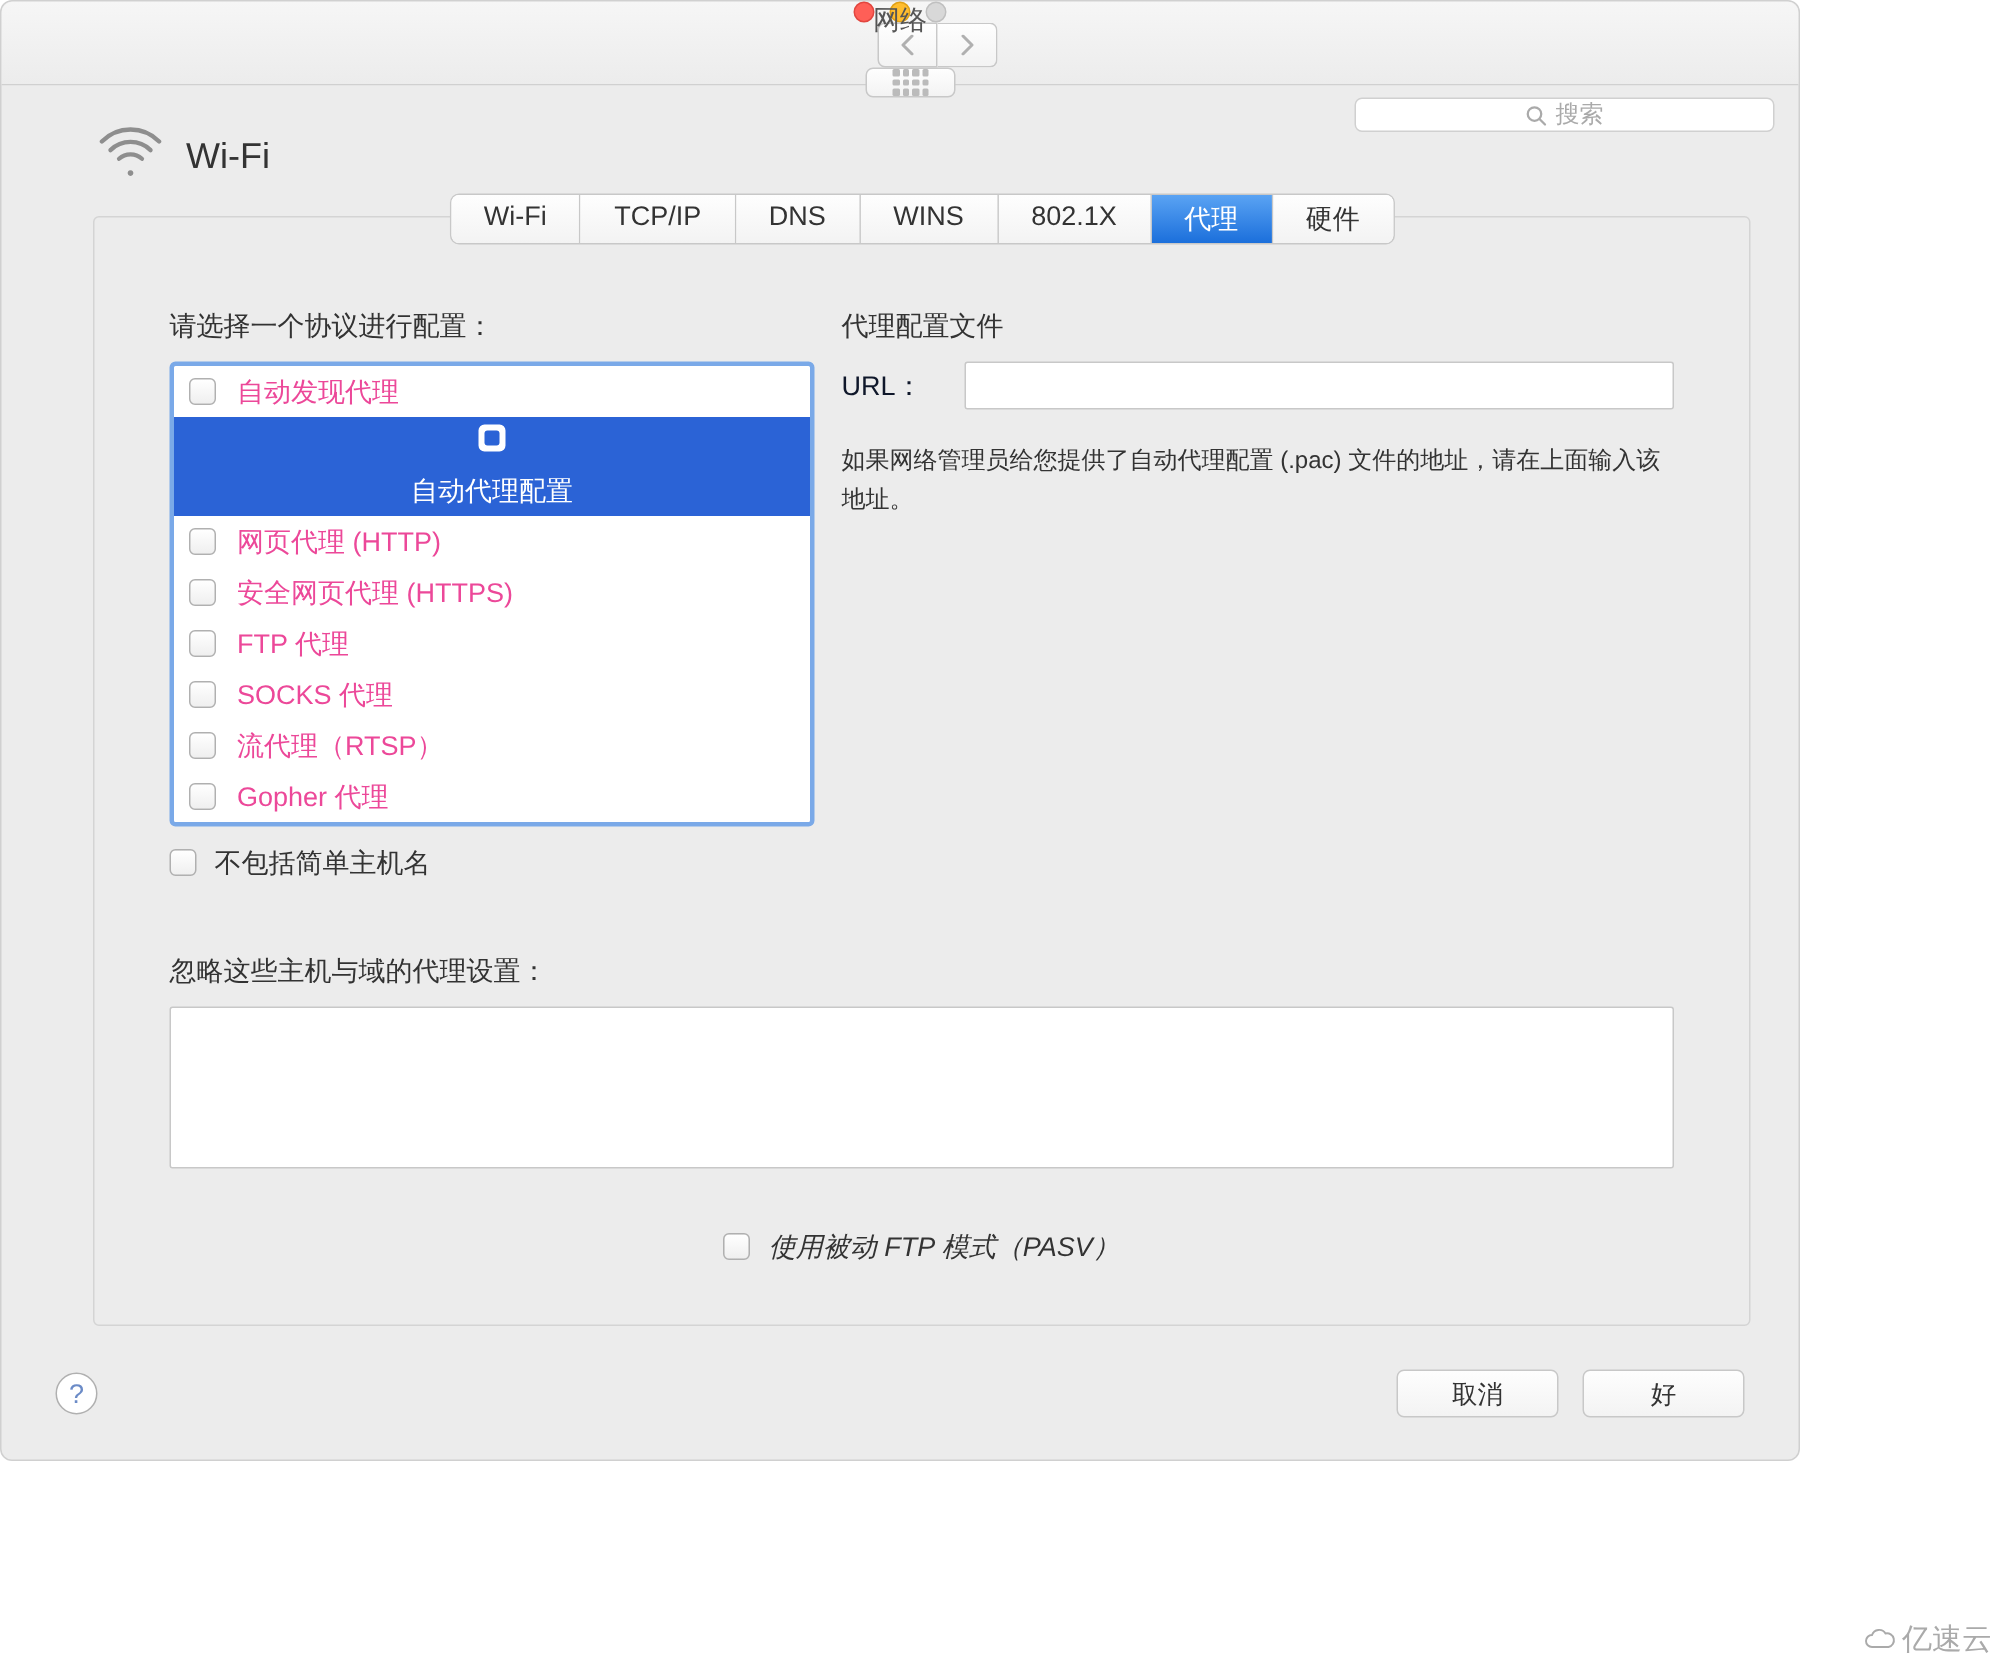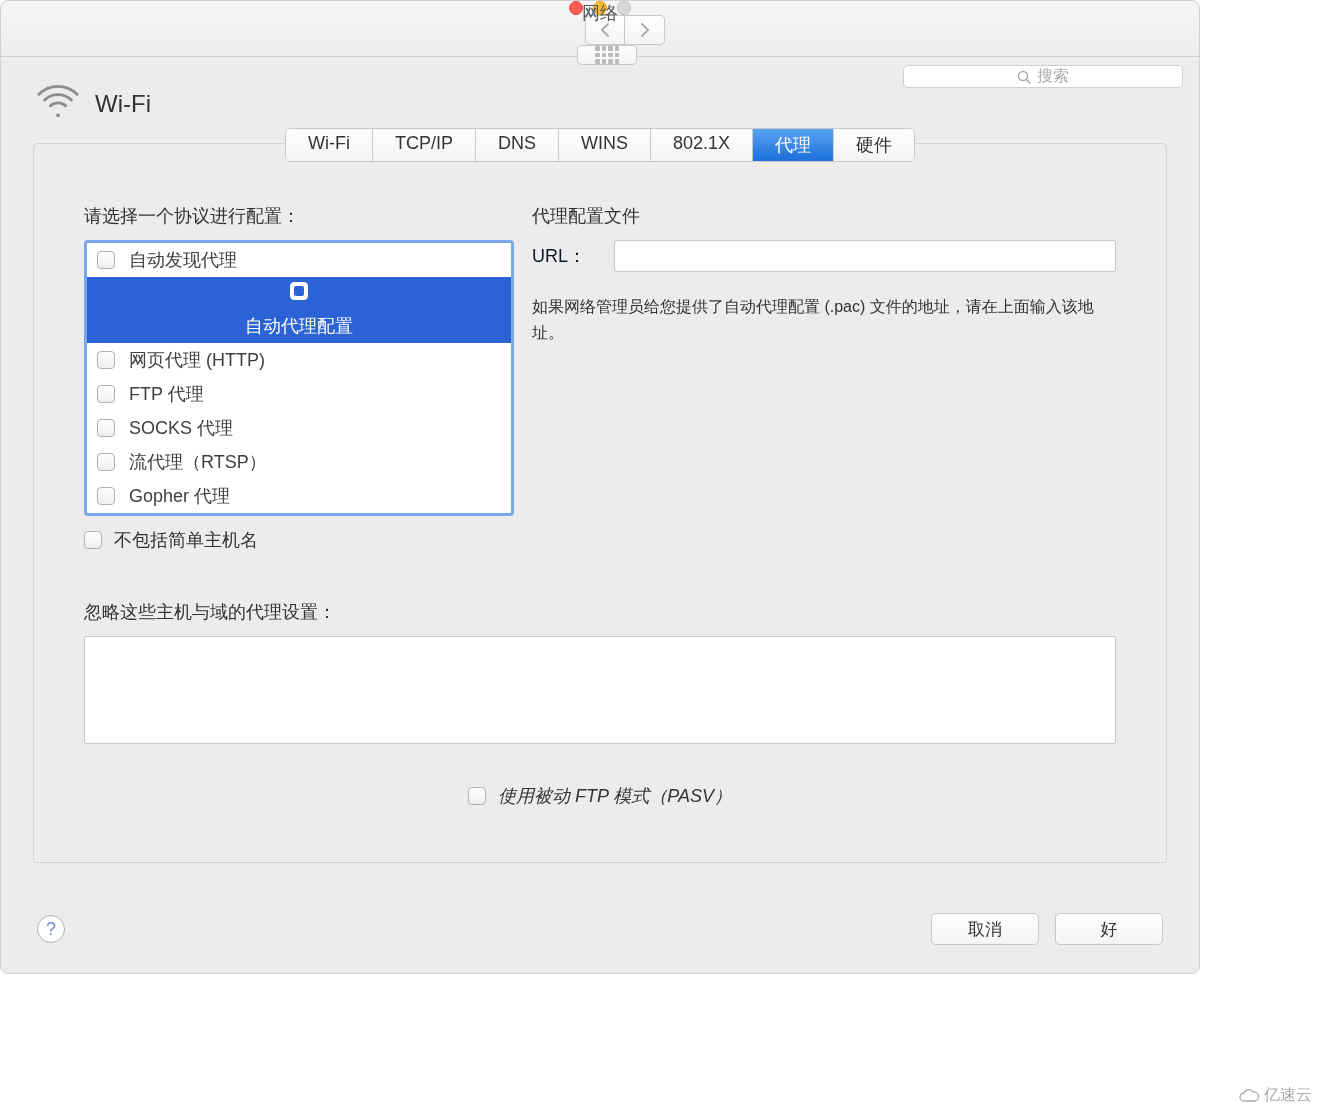--- a/index.html
+++ b/index.html
@@ -13,51 +13,51 @@
     .tlight.max { background: #d8d8d8; border: 0.5px solid #c0c0c0; }
     .nav-btns { display: flex; margin-left: 50px; }
     .nav-btn { width: 40px; height: 30px; background: linear-gradient(#fefefe, #f3f3f3); border: 1px solid #c8c8c8; display: flex; align-items: center; justify-content: center; color: #aaa; font-size: 16px; }
     .nav-btn:first-child { border-radius: 5px 0 0 5px; }
     .nav-btn:last-child { border-radius: 0 5px 5px 0; border-left: none; }
     .grid-btn { width: 60px; height: 30px; background: linear-gradient(#fefefe, #f3f3f3); border: 1px solid #c8c8c8; border-radius: 5px; margin-left: 14px; display: flex; align-items: center; justify-content: center; }
     .grid-dots { width: 24px; height: 18px; display: grid; grid-template-columns: repeat(4, 1fr); grid-template-rows: repeat(3, 1fr); gap: 2px; }
     .grid-dot { background: #bbb; border-radius: 1px; }
     .title { position: absolute; left: 50%; transform: translateX(-50%); font-size: 18px; color: #555; }
     .searchbox { margin-left: auto; width: 280px; height: 30px; background: #fff; border: 1px solid #d0d0d0; border-radius: 5px; display: flex; align-items: center; justify-content: center; color: #aaa; font-size: 16px; gap: 6px; }
-    .content { padding: 0; }
+    .content { padding: 0; margin-left: 29px; }
     .header-row { display: flex; align-items: center; padding: 24px 36px 16px; gap: 16px; }
     .wifi-icon svg { width: 42px; height: 42px; }
     .wifi-label { font-size: 24px; color: #333; font-weight: 400; }
     .panel { margin: 0 32px 20px; background: #ececec; border: 1px solid #d4d4d4; border-radius: 4px; position: relative; padding-bottom: 30px; min-height: 720px; }
     .tabs { display: flex; position: absolute; top: -16px; left: 50%; transform: translateX(-50%); background: #fff; border: 1px solid #c8c8c8; border-radius: 6px; overflow: hidden; }
     .tab { padding: 4px 22px; font-size: 18px; color: #333; border-right: 1px solid #c8c8c8; background: linear-gradient(#fefefe, #f3f3f3); cursor: default; white-space: nowrap; }
     .tab:last-child { border-right: none; }
     .tab.active { background: linear-gradient(#5aa3f3, #1b6fdb); color: #fff; }
     .panel-body { padding: 60px 50px 20px; display: flex; gap: 18px; }
     .left-col { flex: 0 0 430px; }
     .right-col { flex: 1; }
     .section-label { font-size: 18px; color: #333; margin-bottom: 12px; }
     .protolist { border: 3px solid #7aa9e8; border-radius: 4px; background: #fff; overflow: hidden; }
-    .proto-item { display: flex; align-items: center; padding: 5px 10px; font-size: 18px; color: #404040; gap: 14px; }
+    .proto-item { display: flex; align-items: center; padding: 5px 10px; font-size: 18px; color: #ec4899; gap: 14px; }
     .proto-item.selected { background: #2b63d6; color: #fff; flex-direction: column; }
     .chk { width: 18px; height: 18px; border: 1px solid #b0b0b0; border-radius: 4px; background: linear-gradient(#fff,#efefef); flex-shrink: 0; position: relative; }
     .proto-item.selected .chk { background: #fff; border-color: #fff; }
     .proto-item.selected .chk.checked::after { content: ''; position: absolute; left: 3px; top: 3px; width: 10px; height: 10px; background: #2b63d6; border-radius: 2px; }
     .row-check { display: flex; align-items: center; gap: 12px; font-size: 18px; color: #333; margin-top: 12px; }
     .url-row { display: flex; align-items: center; gap: 12px; margin-bottom: 22px; }
     .url-label { font-size: 18px; color: #0f172a; width: 70px; }
     .url-input { flex: 1; height: 32px; background: #fff; border: 1px solid #c8c8c8; border-radius: 2px; }
     .desc { font-size: 16px; color: #333; line-height: 1.6; }
     .section-full { padding: 28px 50px 10px; }
     .big-textarea { width: 100%; height: 108px; background: #fff; border: 1px solid #c8c8c8; border-radius: 2px; margin-top: 12px; }
     .pasv-row { display: flex; justify-content: center; margin-top: 28px; font-style: italic; }
     .btnrow { position: absolute; right: 36px; bottom: 28px; display: flex; gap: 16px; text-align: center; }
     .mac-btn { min-width: 108px; height: 32px; background: linear-gradient(#fefefe,#f3f3f3); border: 1px solid #c8c8c8; border-radius: 5px; font-size: 17px; color: #333; display: flex; align-items: center; justify-content: center; }
     .help-btn { position: absolute; left: 36px; bottom: 30px; width: 28px; height: 28px; border-radius: 50%; border: 1.5px solid #b0b0b0; background: #fff; color: #6b8bc7; font-size: 18px; display: flex; align-items: center; justify-content: center; }
-    .watermark { position: absolute; right: 16px; bottom: 10px; font-size: 16px; color: #aaa; display: flex; align-items: center; gap: 4px; justify-content: center; }
+    .watermark { position: absolute; right: 0; bottom: 10px; font-size: 20px; color: #aaa; display: flex; align-items: center; gap: 4px; justify-content: center; }
   </style>
 </head>
 <body>
 
 <div class="window">
   <div class="titlebar">
     <div class="traffic">
       <div class="tlight close"></div>
       <div class="tlight min"></div>
       <div class="tlight max"></div>
@@ -135,20 +135,24 @@
               <div class="proto-item selected">
                 <div class="chk checked"></div>
                 <span>自动代理配置</span>
               </div>
               <div class="proto-item">
                 <div class="chk"></div>
                 <span>网页代理 (HTTP)</span>
               </div>
               <div class="proto-item">
                 <div class="chk"></div>
+                <span>安全网页代理 (HTTPS)</span>
+              </div>
+              <div class="proto-item">
+                <div class="chk"></div>
                 <span>FTP 代理</span>
               </div>
               <div class="proto-item">
                 <div class="chk"></div>
                 <span>SOCKS 代理</span>
               </div>
               <div class="proto-item">
                 <div class="chk"></div>
                 <span>流代理（RTSP）</span>
               </div>

